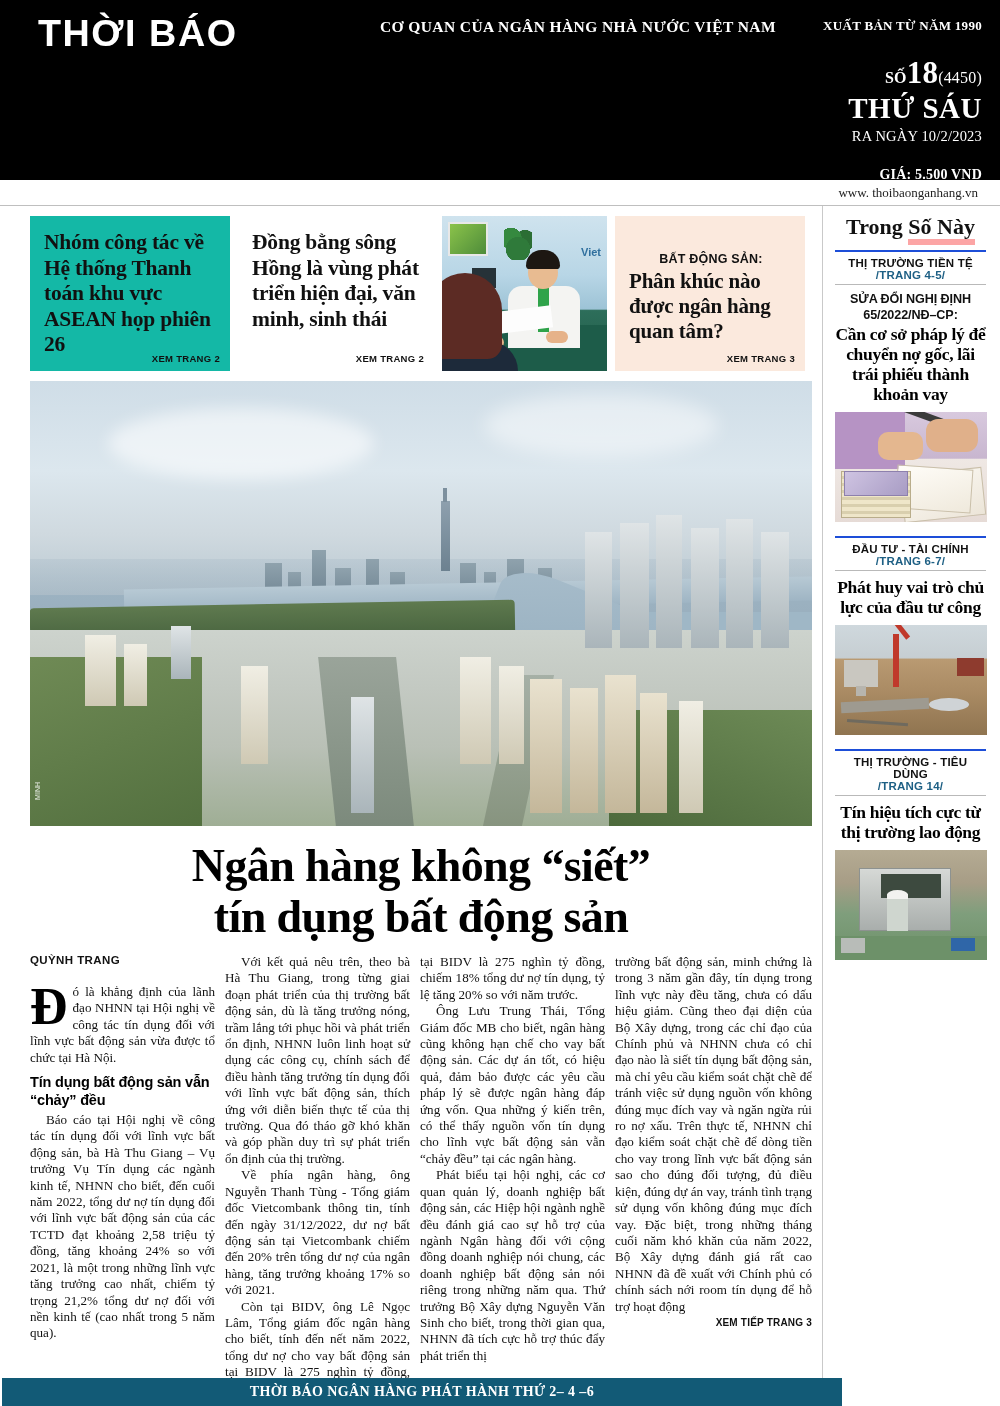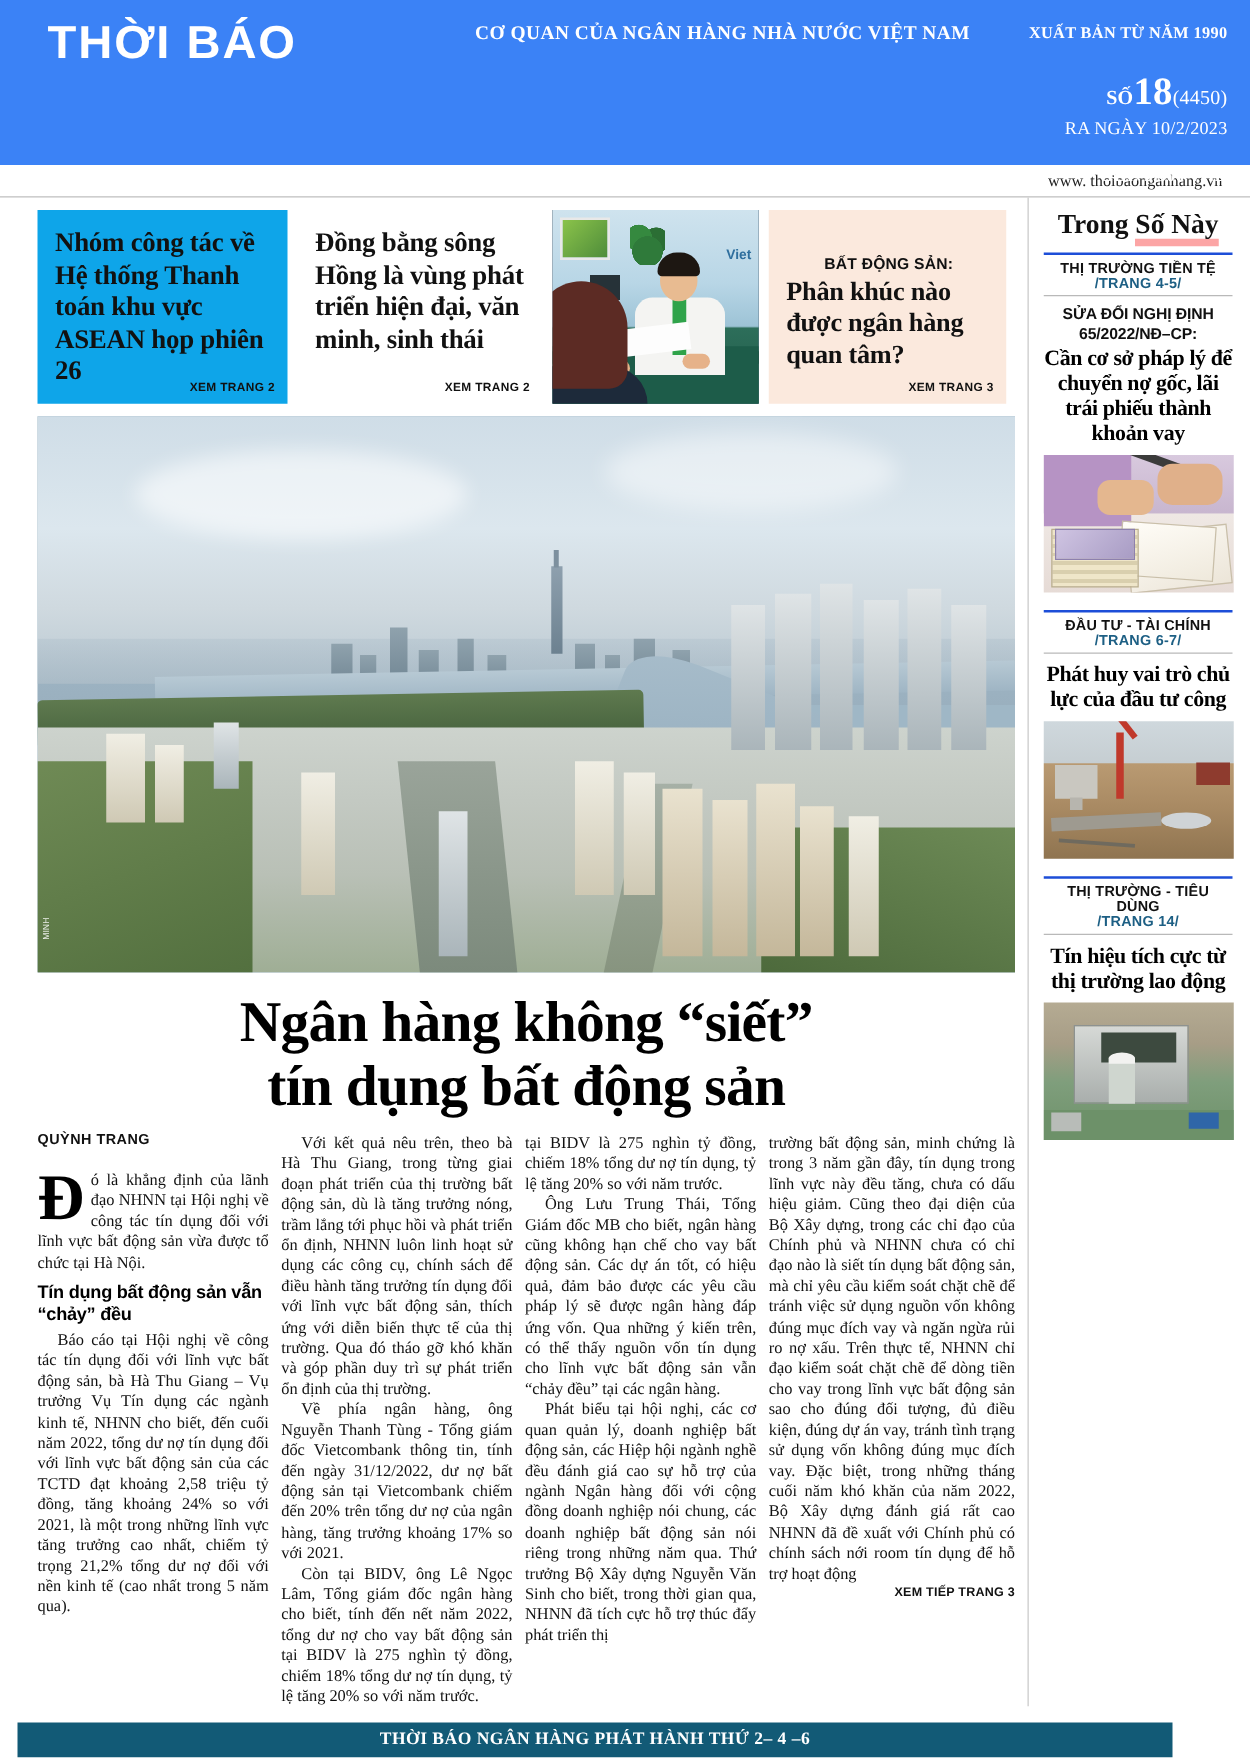--- a/index.html
+++ b/index.html
@@ -7,22 +7,22 @@
     width: 1000px; height: 1406px;
     background: #ffffff;
     font-family: "Liberation Serif", serif;
     overflow: hidden;
   }
   .page { position: relative; width: 1000px; height: 1406px; background:#fff; }
 
   
   .masthead {
     position: relative;
-    height: 132px;
-    background: #3b82f6;
+    height: 180px;
+    background: #000000;
     color: #fff;
     padding: 8px 20px 0 30px;
   }
   .mh-left { position:absolute; left:38px; top:14px; width:790px; }
   .mh-thoibao {
     font-family: "Liberation Sans", sans-serif;
     font-weight: 900;
     font-size: 37px;
     letter-spacing: 1.5px;
     line-height: 40px;
@@ -83,21 +83,21 @@
     border-left: 1px solid #c9c9c9;
   }
 
   
   .teasers { display: flex; gap: 8px; height: 155px; margin-bottom: 10px; }
   .teaser {
     position: relative;
     padding: 14px 12px 8px 14px;
     flex: 0 0 auto;
   }
-  .t1 { width: 200px; background: #0ea5e9; }
+  .t1 { width: 200px; background: #14b8a6; }
   .t2 { width: 196px; background: #ffffff; }
   .t3 { width: 190px; background: #fbe9dd; padding-top: 36px;}
   .teaser h2 {
     font-family: "Liberation Serif", serif;
     font-weight: 900;
     font-size: 21.5px;
     line-height: 25.5px;
     color: #111;
     letter-spacing: -0.2px;
   }
@@ -379,22 +379,22 @@
   .p5 .mach { position:absolute; left:16%; top:16%; width:60%; height:58%; background: linear-gradient(180deg,#d6d9d6,#a9aeac); border:1px solid #8d9290;}
   .p5 .machdark { position:absolute; left:30%; top:22%; width:40%; height:22%; background:#3d4a3f; }
   .p5 .worker { position:absolute; left:34%; top:40%; width:14%; height:34%; background:#cfd6cf; }
   .p5 .helmet { position:absolute; left:34%; top:36%; width:14%; height:9%; background:#f2f2f0; border-radius:50% 50% 0 0;}
   .p5 .floor { position:absolute; left:0; bottom:0; width:100%; height:22%; background:#6d9169; }
   .p5 .bin { position:absolute; right:8%; bottom:8%; width:16%; height:12%; background:#2f66a8; }
   .p5 .cart { position:absolute; left:4%; bottom:6%; width:16%; height:14%; background:#b8bcb8; }
 
   
   .footer-bar {
-    position:absolute; left:14px; bottom:0;
-    width: 924px; height: 28px;
+    position:absolute; left:2px; bottom:0;
+    width: 840px; height: 28px;
     background: #125a76;
     color:#fff;
     text-align:center;
     font-family:"Liberation Serif", serif;
     font-weight: 800;
     font-size: 14px;
     letter-spacing: .4px;
     line-height: 28px;
   }
 </style>
@@ -404,20 +404,21 @@
 <div class="page">
 
   <div class="masthead">
     <div class="mh-left">
       <div class="mh-thoibao">THỜI BÁO</div>
     </div>
     <div class="mh-tagline">CƠ QUAN CỦA NGÂN HÀNG NHÀ NƯỚC VIỆT NAM</div>
     <div class="mh-right">
       <div class="mh-since">XUẤT BẢN TỪ NĂM 1990</div>
       <div class="mh-issue"><span>SỐ</span><span class="num">18</span><span class="paren">(4450)</span></div>
+      <div class="mh-day">THỨ SÁU</div>
       <div class="mh-date">RA NGÀY 10/2/2023</div>
       <div class="mh-price">GIÁ: 5.500 VND</div>
     </div>
   </div>
 
   <div class="website-bar">www. thoibaonganhang.vn</div>
 
   <div class="content">
 
     <div class="left-col">

